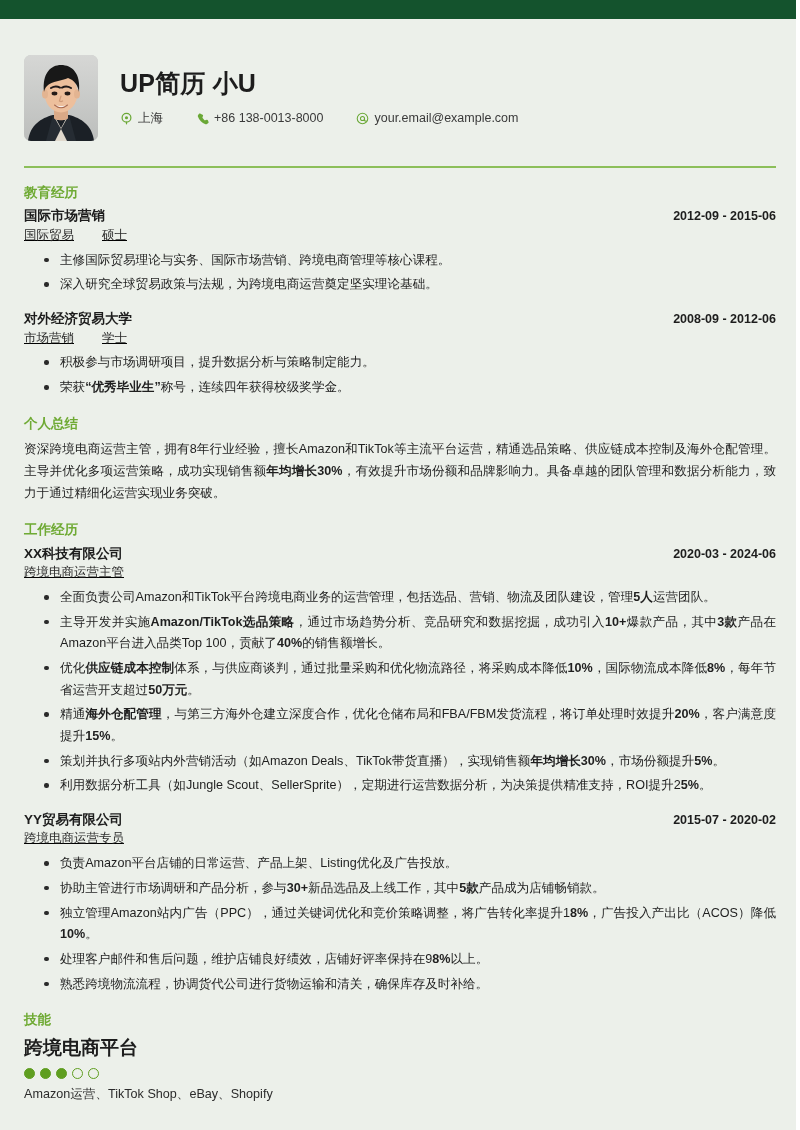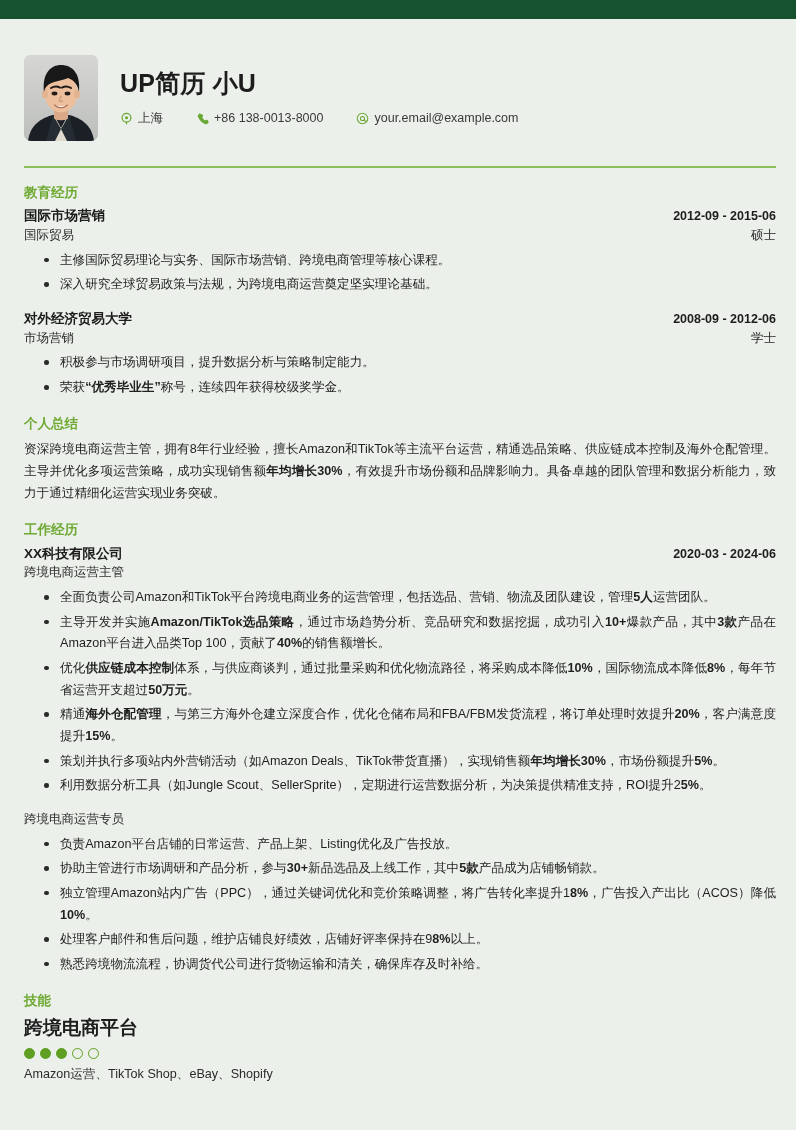--- a/index.html
+++ b/index.html
@@ -122,23 +122,24 @@
   .entry-date {
     font-size: 12.5px;
     font-weight: 700;
     color: #1d1d1d;
     line-height: 1.45;
     white-space: nowrap;
   }
 
   .entry-sub {
     display: flex;
-    justify-content: space-between;
+    justify-content: flex-start;
     align-items: baseline;
-    gap: 20px;
+    gap: 28px;
+    text-decoration: underline;
   }
   .entry-role {
     font-size: 12.5px;
     color: #2b2b2b;
     line-height: 1.5;
   }
   .entry-meta {
     font-size: 12.5px;
     color: #2b2b2b;
     line-height: 1.5;
@@ -349,20 +350,24 @@
           <li>全面负责公司Amazon和TikTok平台跨境电商业务的运营管理，包括选品、营销、物流及团队建设，管理<b>5人</b>运营团队。</li>
           <li>主导开发并实施<b>Amazon/TikTok选品策略</b>，通过市场趋势分析、竞品研究和数据挖掘，成功引入<b>10+</b>爆款产品，其中<b>3款</b>产品在Amazon平台进入品类Top 100，贡献了<b>40%</b>的销售额增长。</li>
           <li>优化<b>供应链成本控制</b>体系，与供应商谈判，通过批量采购和优化物流路径，将采购成本降低<b><b>10%</b></b>，国际物流成本降低<b>8%</b>，每年节省运营开支超过<b>50万元</b>。</li>
           <li>精通<b>海外仓配管理</b>，与第三方海外仓建立深度合作，优化仓储布局和FBA/FBM发货流程，将订单处理时效提升<b>20%</b>，客户满意度提升<b>1<b>5%</b></b>。</li>
           <li>策划并执行多项站内外营销活动（如Amazon Deals、TikTok带货直播），实现销售额<b>年均增长30%</b>，市场份额提升<b>5%</b>。</li>
           <li>利用数据分析工具（如Jungle Scout、SellerSprite），定期进行运营数据分析，为决策提供精准支持，ROI提升2<b>5%</b>。</li>
         </ul>
       </div>
 
       <div class="entry">
+        <div class="entry-top">
+          <div class="entry-org">YY贸易有限公司</div>
+          <div class="entry-date">2015-07 - 2020-02</div>
+        </div>
         <div class="entry-sub">
           <div class="entry-role">跨境电商运营专员</div>
         </div>
         <ul class="bullets">
           <li>负责Amazon平台店铺的日常运营、产品上架、Listing优化及广告投放。</li>
           <li>协助主管进行市场调研和产品分析，参与<b>30+</b>新品选品及上线工作，其中<b>5款</b>产品成为店铺畅销款。</li>
           <li>独立管理Amazon站内广告（PPC），通过关键词优化和竞价策略调整，将广告转化率提升1<b>8%</b>，广告投入产出比（ACOS）降低<b><b>10%</b></b>。</li>
           <li>处理客户邮件和售后问题，维护店铺良好绩效，店铺好评率保持在9<b>8%</b>以上。</li>
           <li>熟悉跨境物流流程，协调货代公司进行货物运输和清关，确保库存及时补给。</li>
         </ul>

